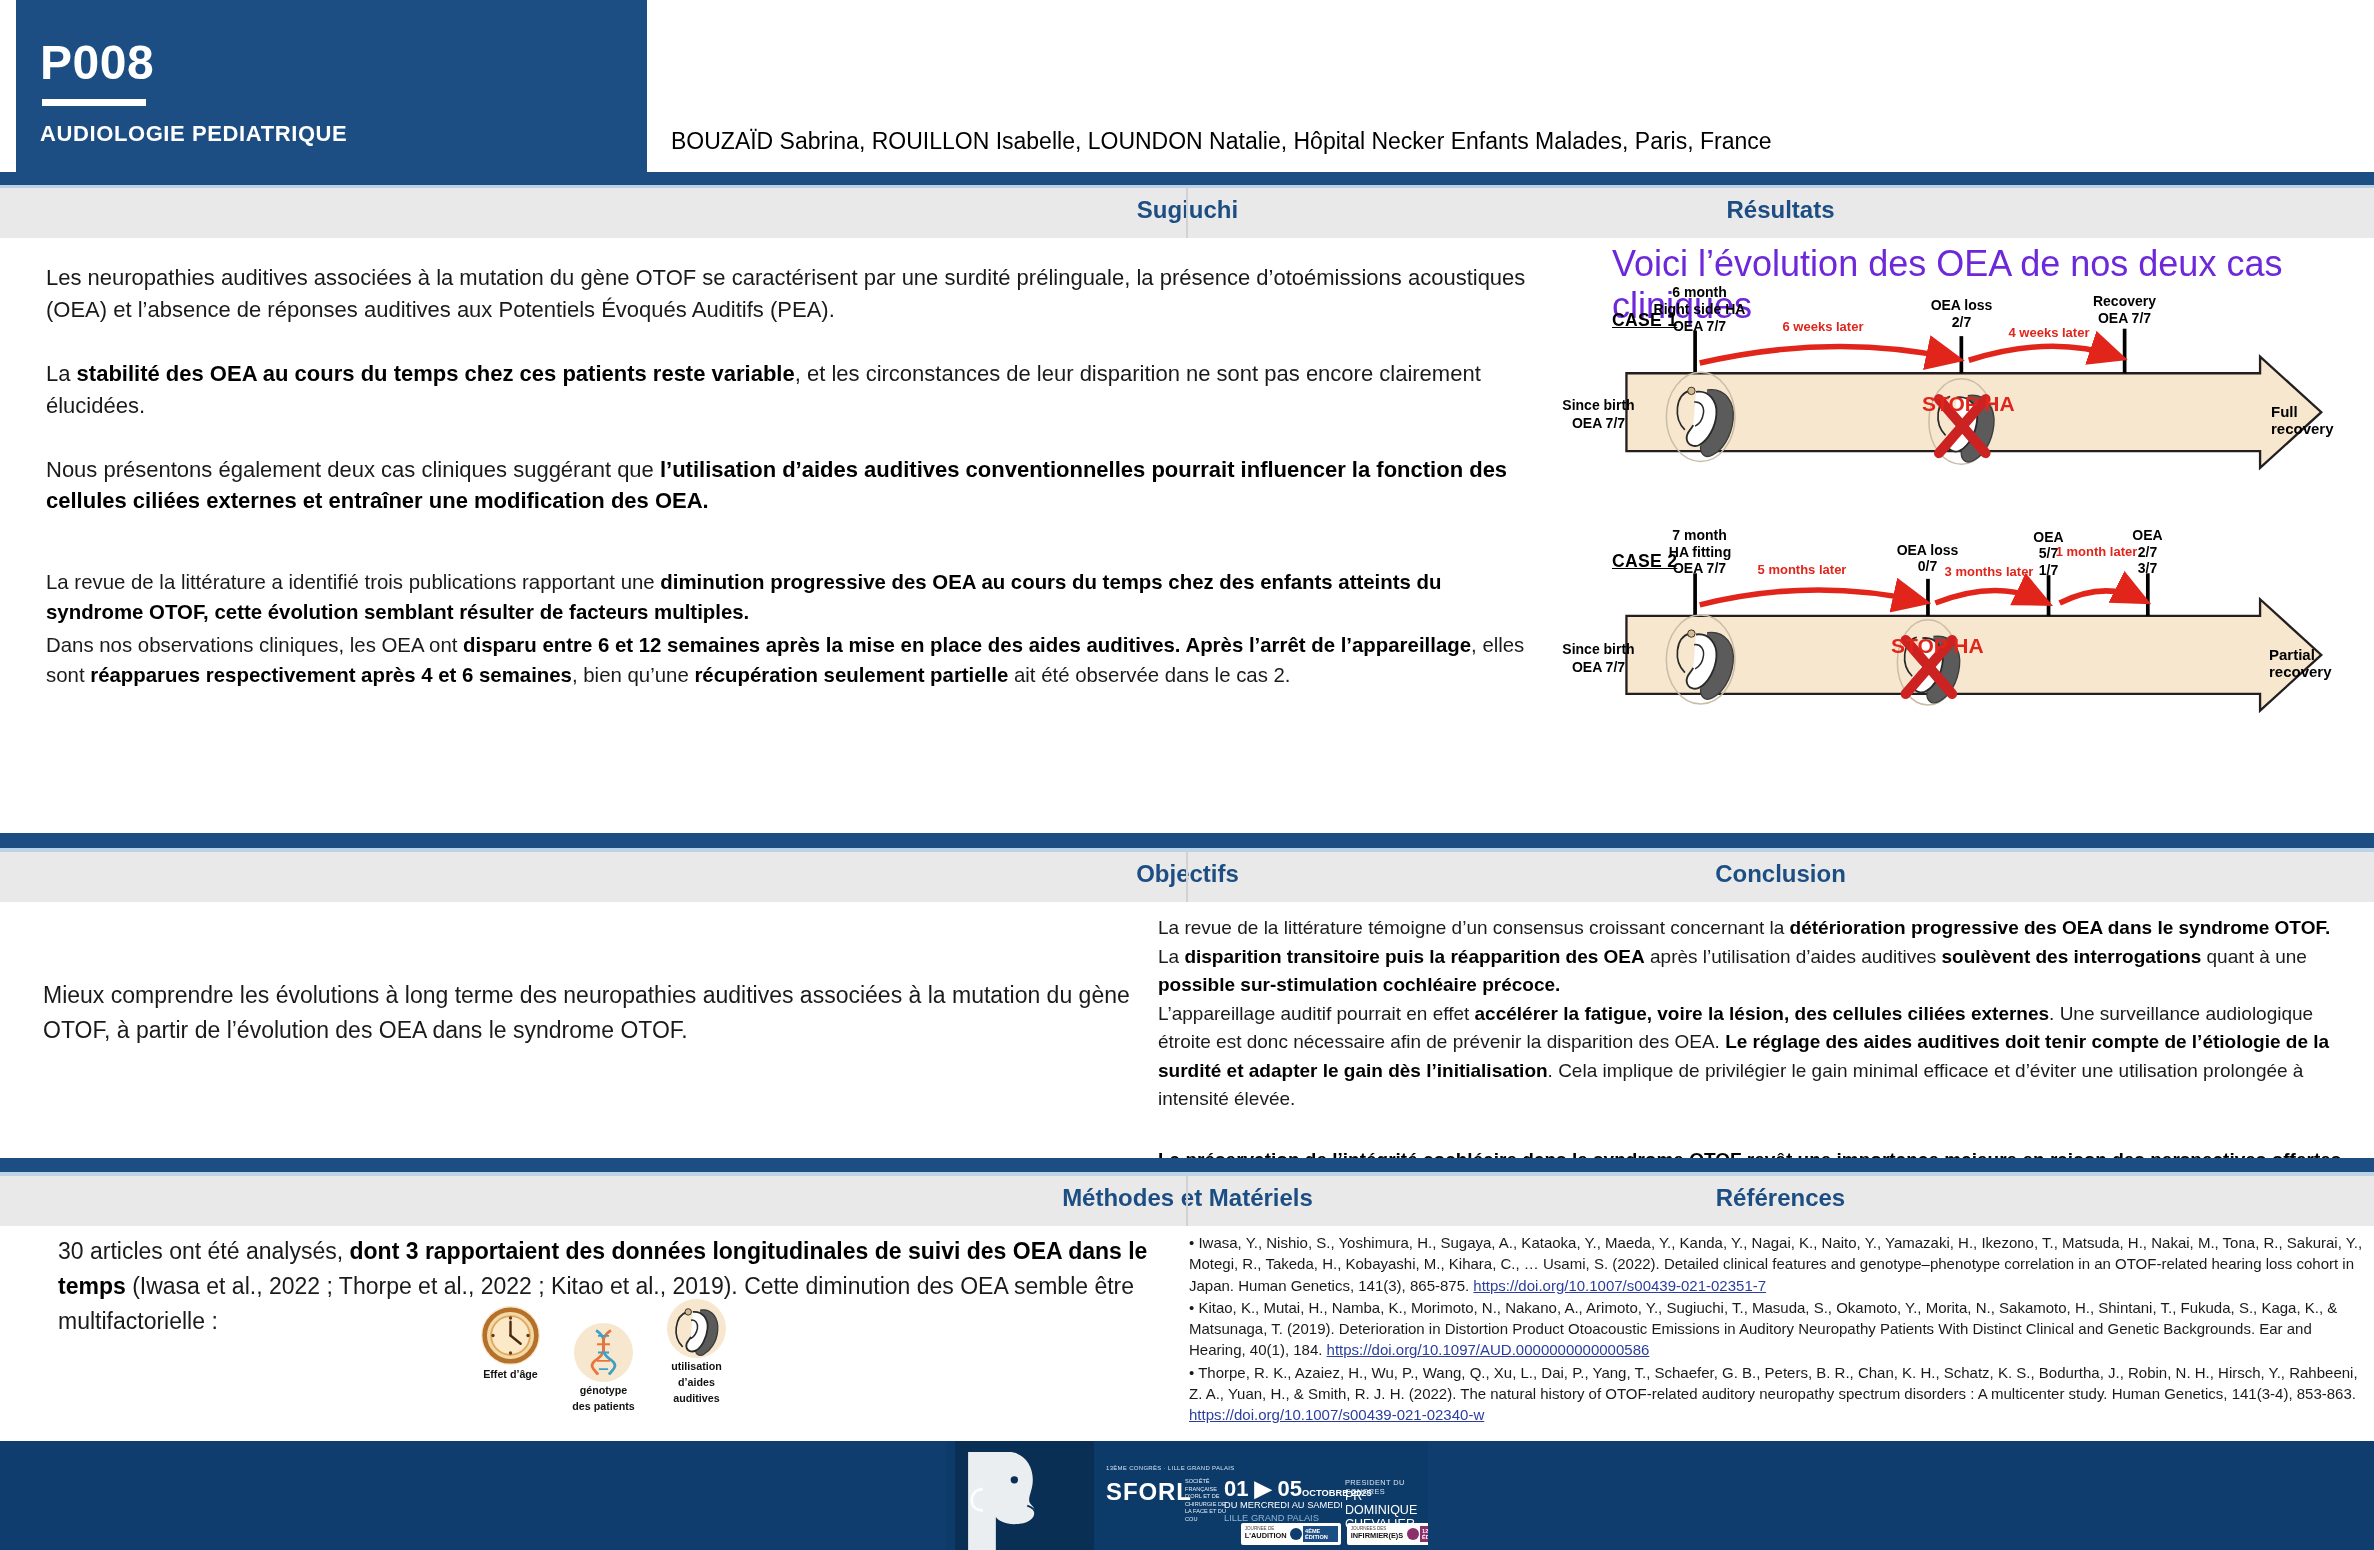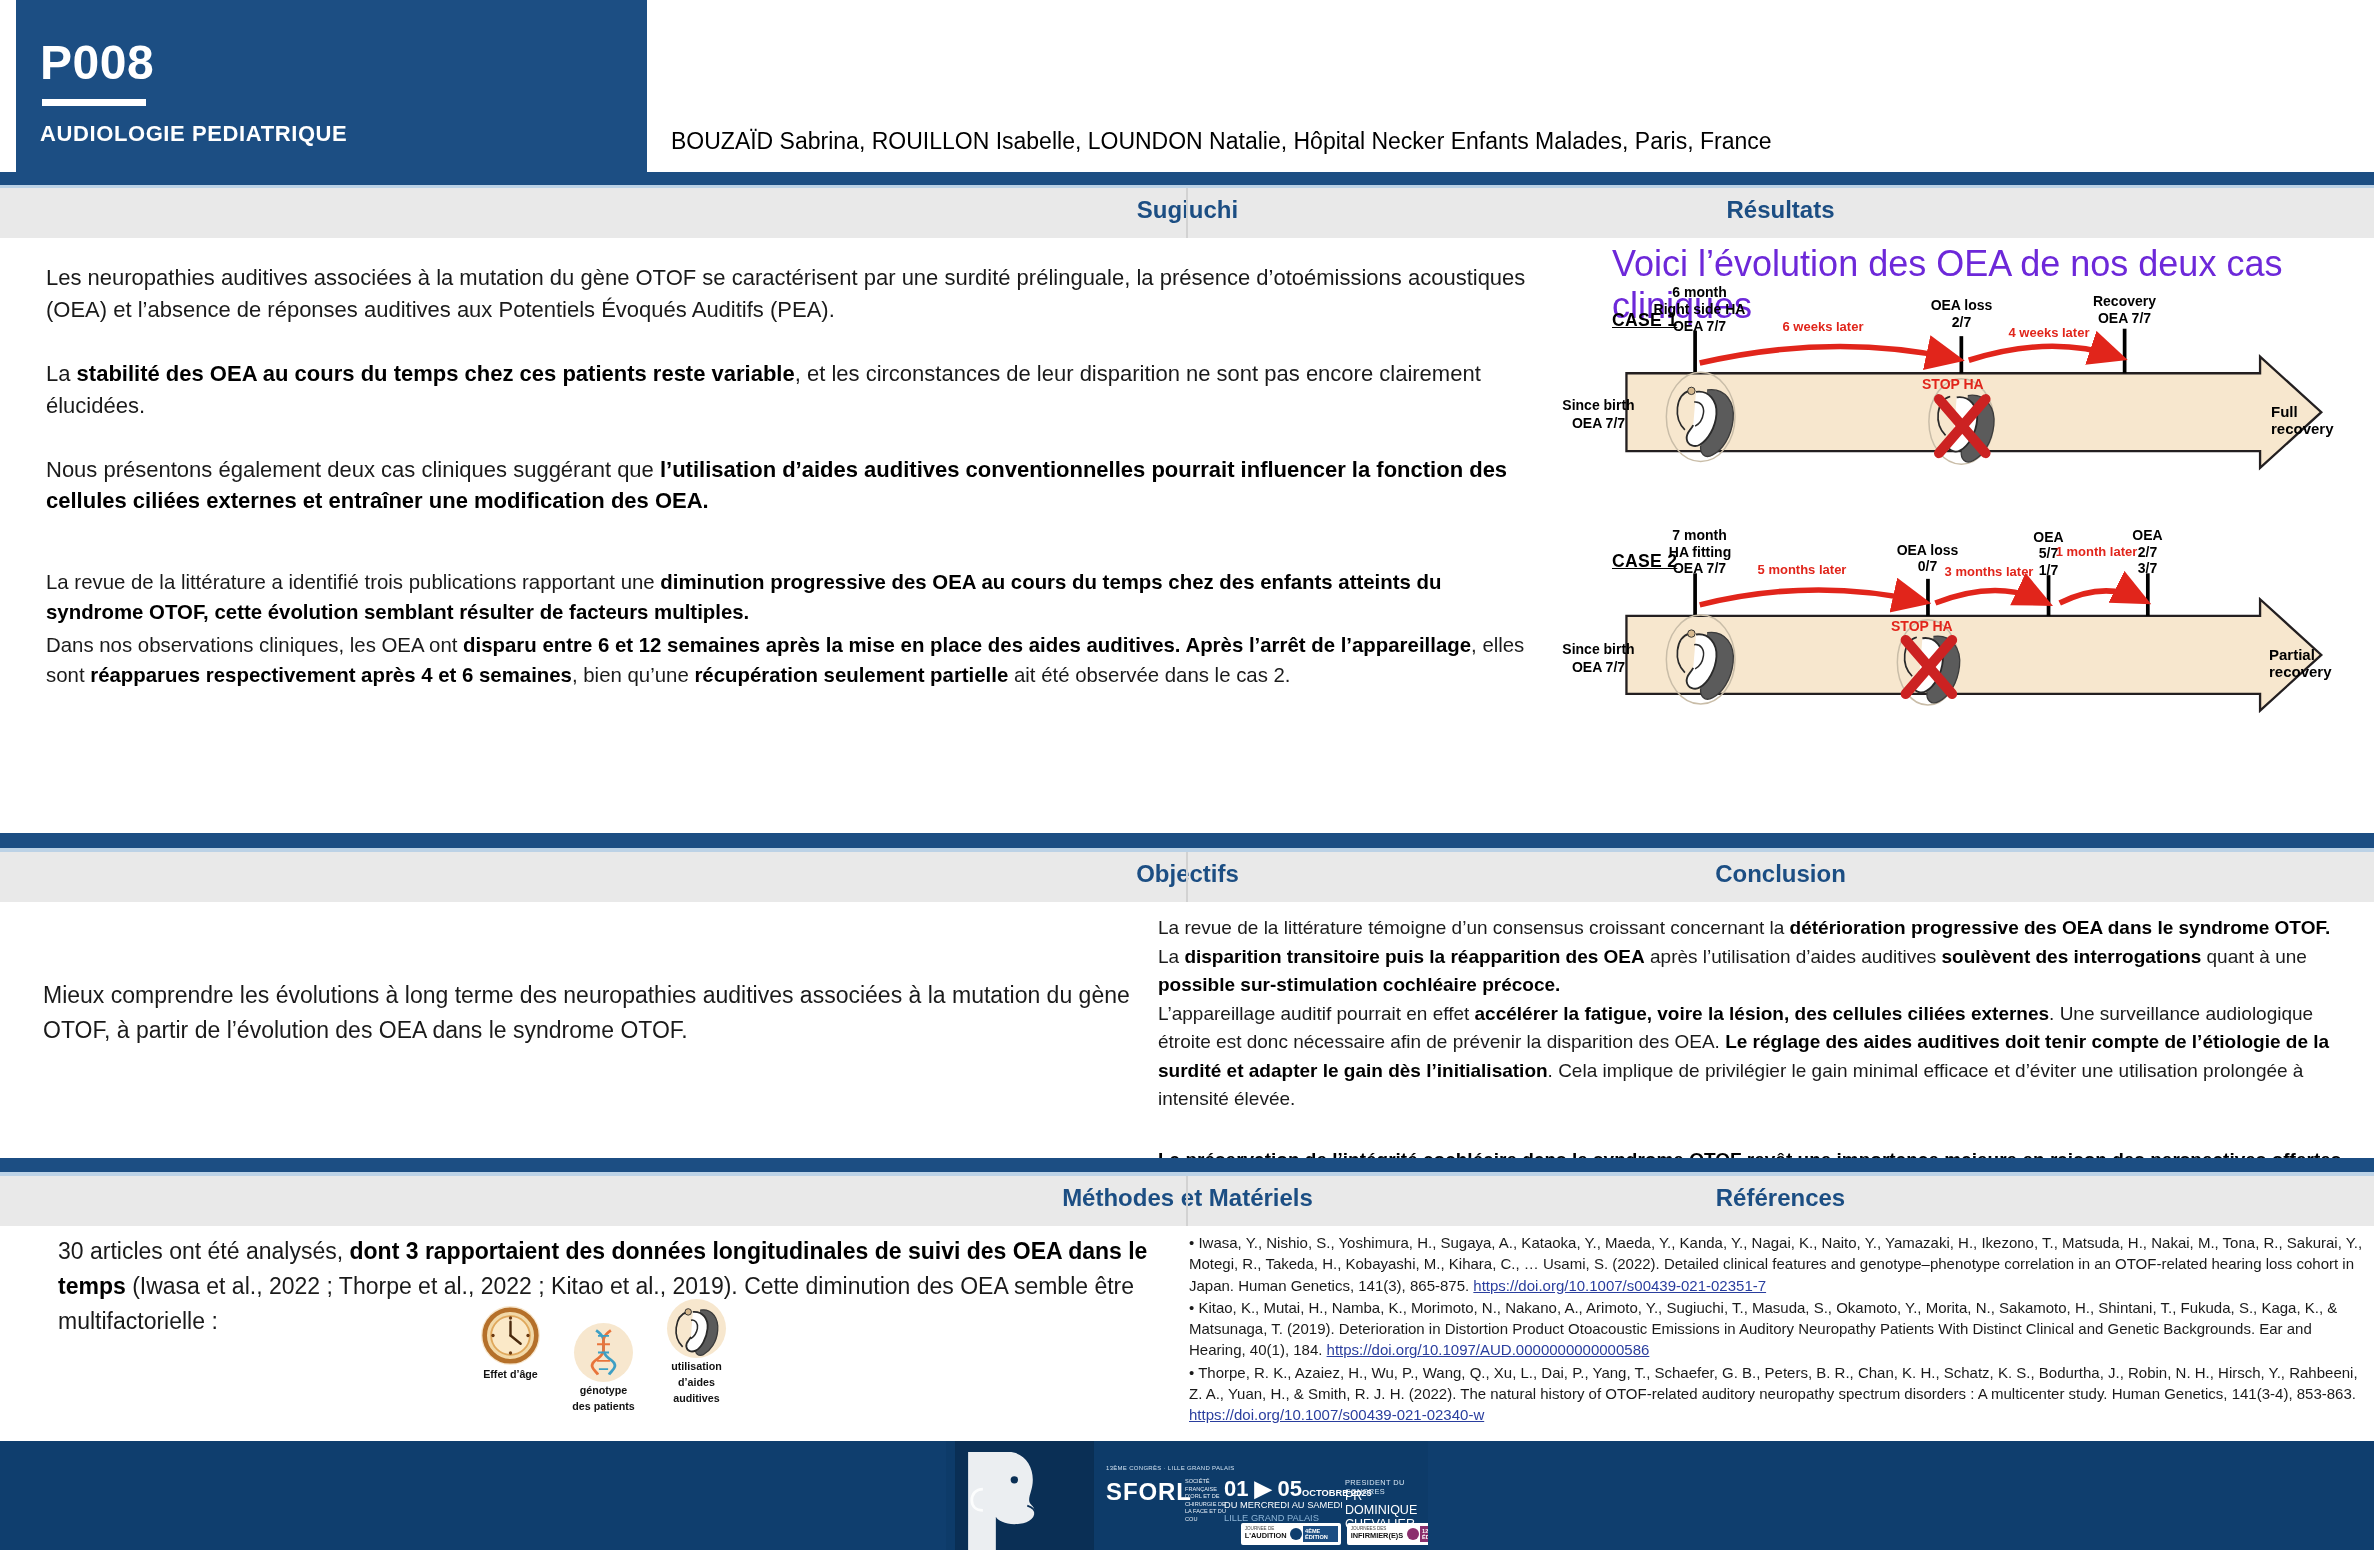--- a/index.html
+++ b/index.html
@@ -77,21 +77,21 @@
     position:absolute; left:44px; top:0; font-size:36px; color:#6d28d9;
   }
 
   .case { position:absolute; width:770px; }
   .case-label {
     position:absolute; font-size:17.6px; font-weight:bold; color:#000;
     text-decoration:underline; letter-spacing:0.3px;text-align:center;
   }
   .tl-text { position:absolute; font-size:14px; font-weight:bold; color:#000; text-align:center; line-height:1.25; }
   .tl-red { position:absolute; font-size:13px; font-weight:bold; color:#e1251b; text-align:center; line-height:1.2; }
-  .stop-ha { position:absolute; font-size:14px; font-weight:bold; color:#e1251b; }
+  .stop-ha { position:absolute; font-size:21px; font-weight:bold; color:#e1251b;margin-top:16px; }
   .outcome { position:absolute; font-size:15px; font-weight:bold; color:#000; }
   .since { position:absolute; font-size:14px; font-weight:bold; color:#000; text-align:center; line-height:1.3; }
 
   
   .objectifs {
     position:absolute; left:43px; top:978px; width:1104px;
     font-size:23px; font-weight:normal; color:#1a1a1a; line-height:1.5;
   }
   
   .conclusion {

